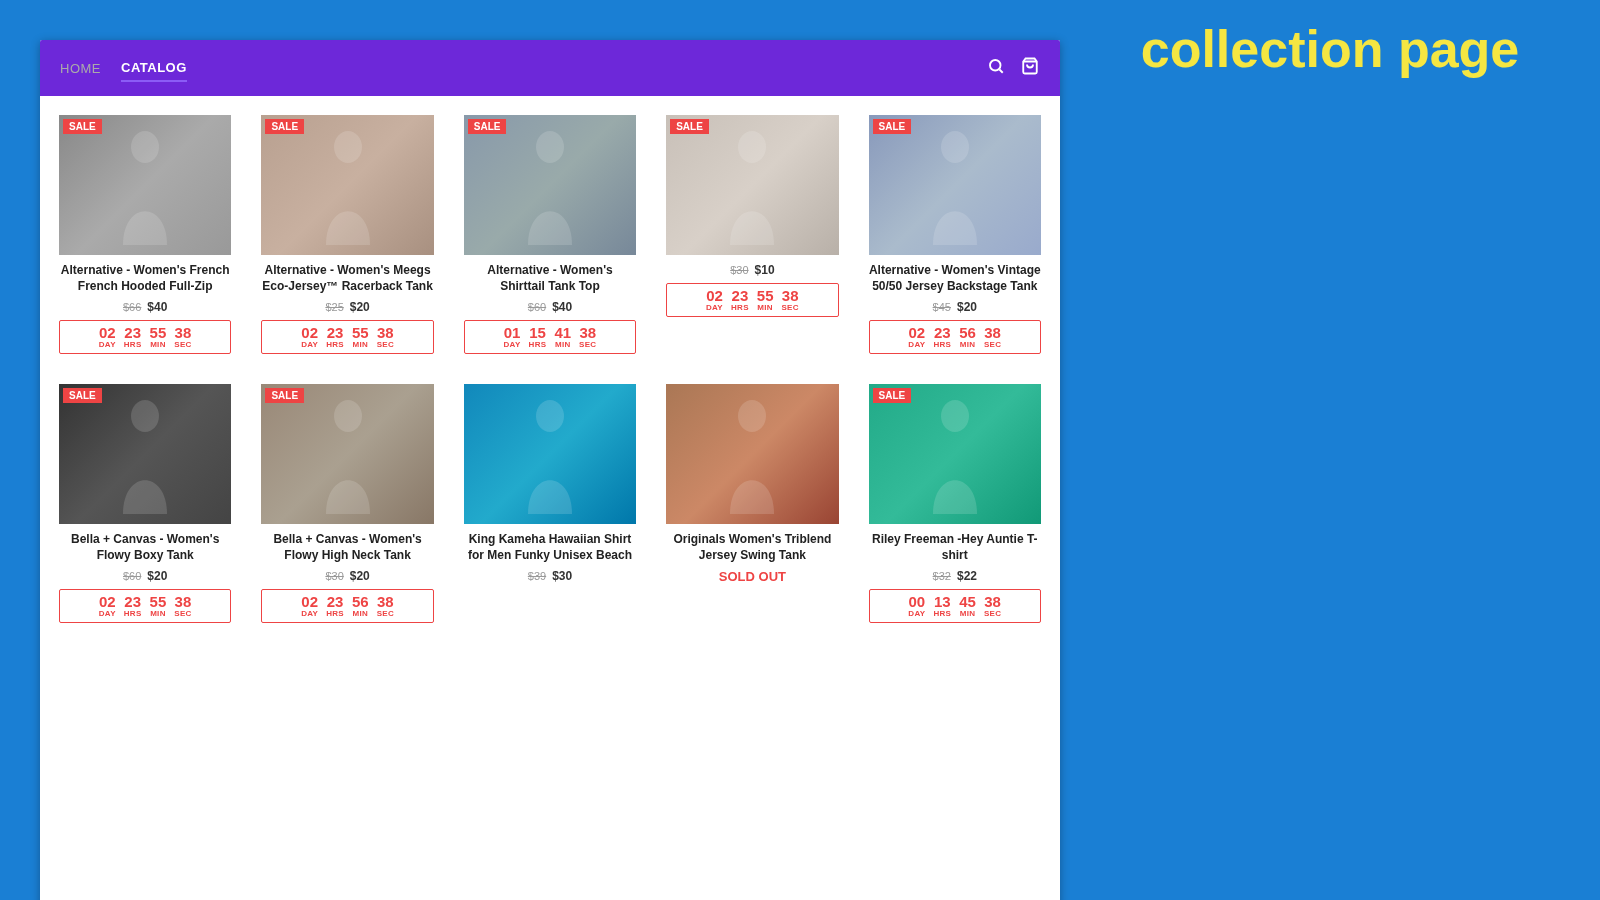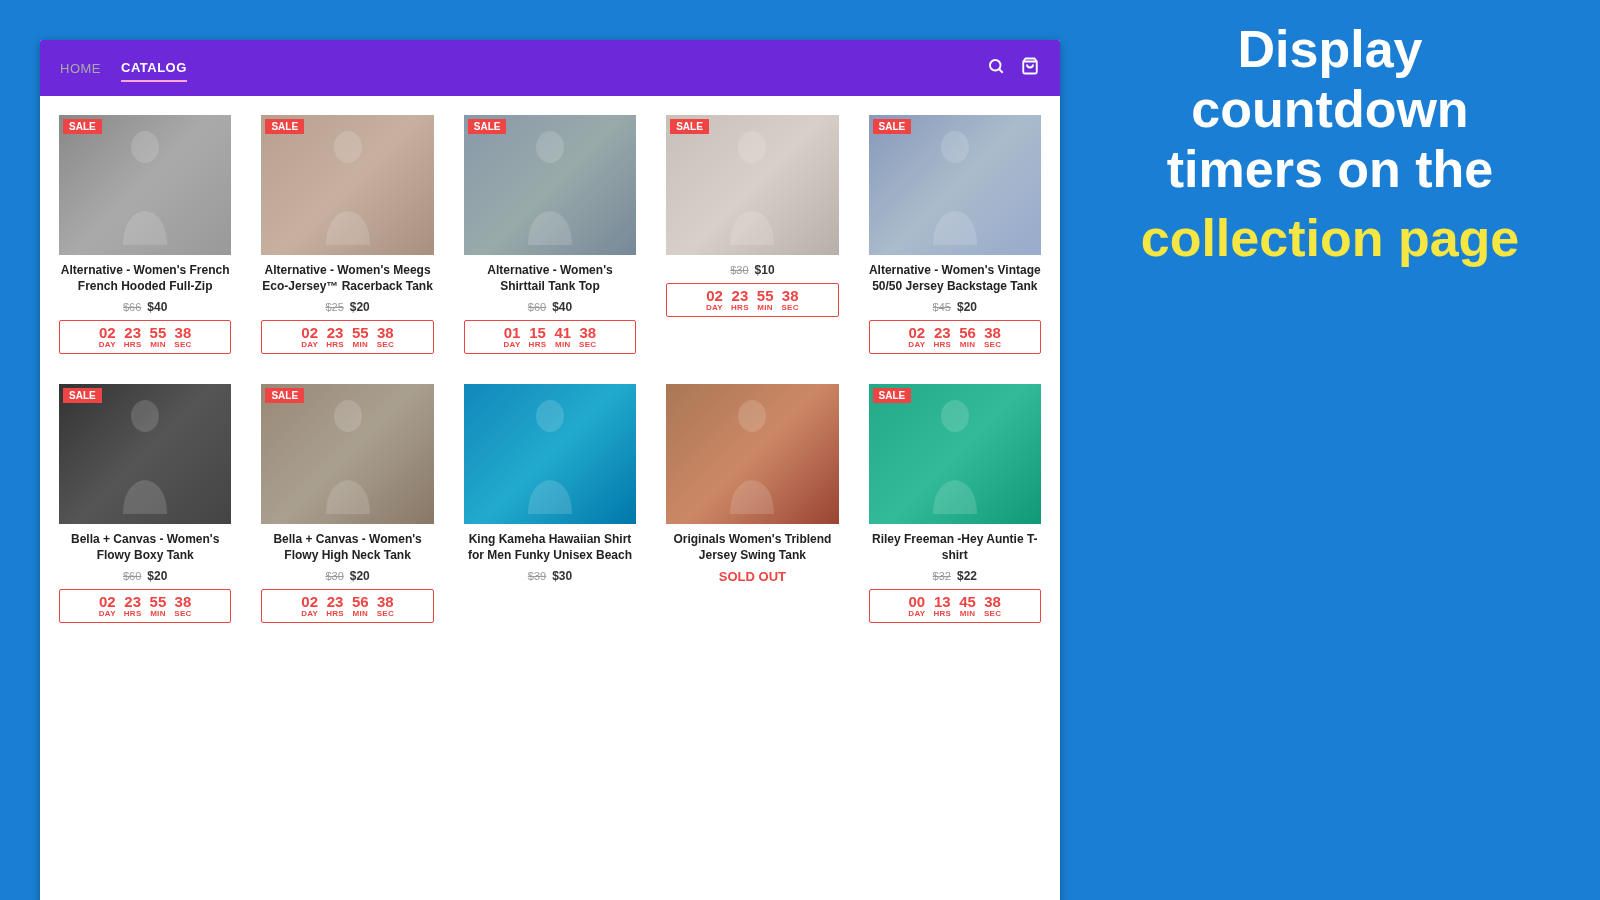--- a/index.html
+++ b/index.html
@@ -38,21 +38,21 @@
       color: #aaa;
       font-size: 13px;
       font-weight: 500;
       cursor: pointer;
       padding: 5px 0;
       text-transform: uppercase;
       letter-spacing: 0.5px;
     }
     .nav-item.active {
       color: #fff;
-      border-bottom: 2px solid #f9a8d4;
+      border-bottom: 2px solid #8b5cf6;
       font-weight: 700;
     }
     .nav-icons {
       margin-left: auto;
       display: flex;
       gap: 15px;
     }
     .nav-icon {
       color: #fff;
       cursor: pointer;
@@ -526,19 +526,14 @@
         <div class="countdown-unit">
           <span class="countdown-num">38</span>
           <span class="countdown-label">SEC</span>
         </div>
       </div>
       </div>
     </div>
 </div>
 
 <div class="promo-text">
-  <div class="promo-main">
-    <span>Display</span><br>
-    <span>countdown</span><br>
-    <span>timers on the</span>
-  </div>
   <div class="promo-highlight">collection page</div>
 </div>
 
 </body></html>

